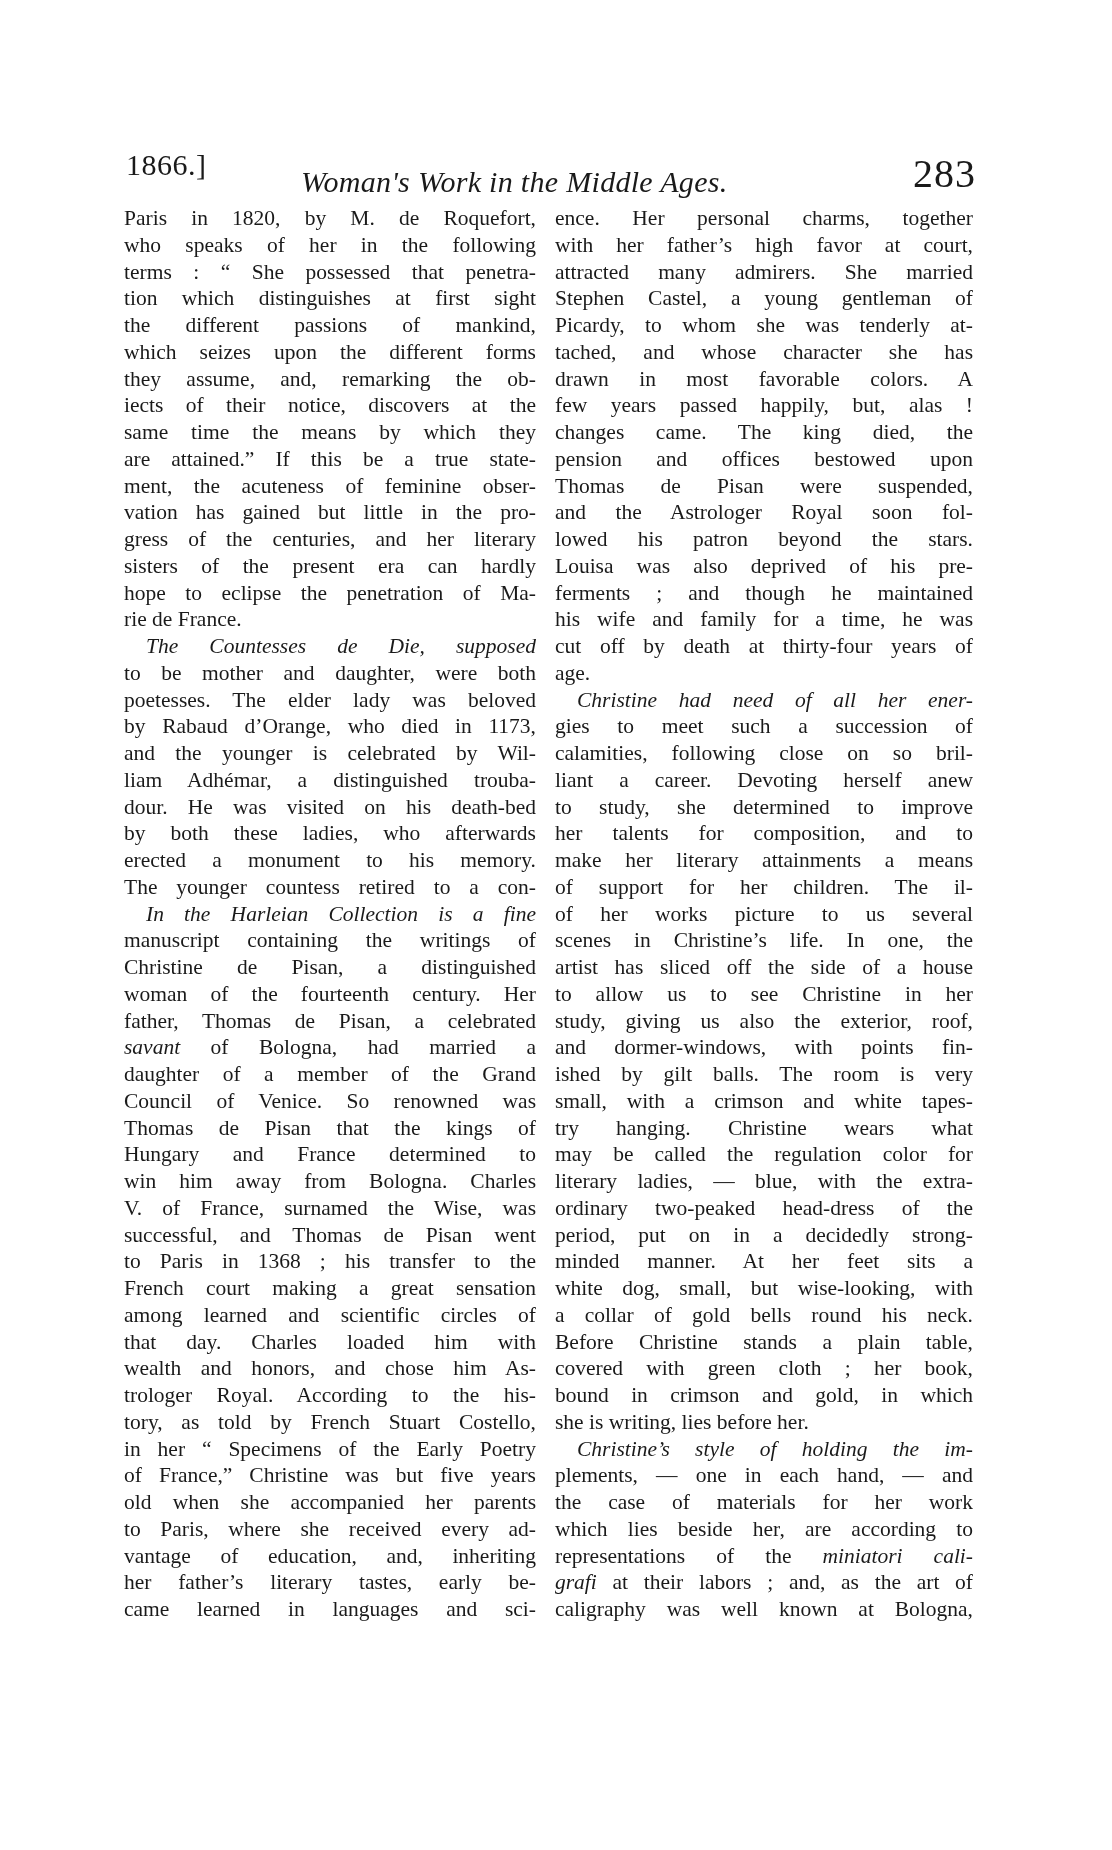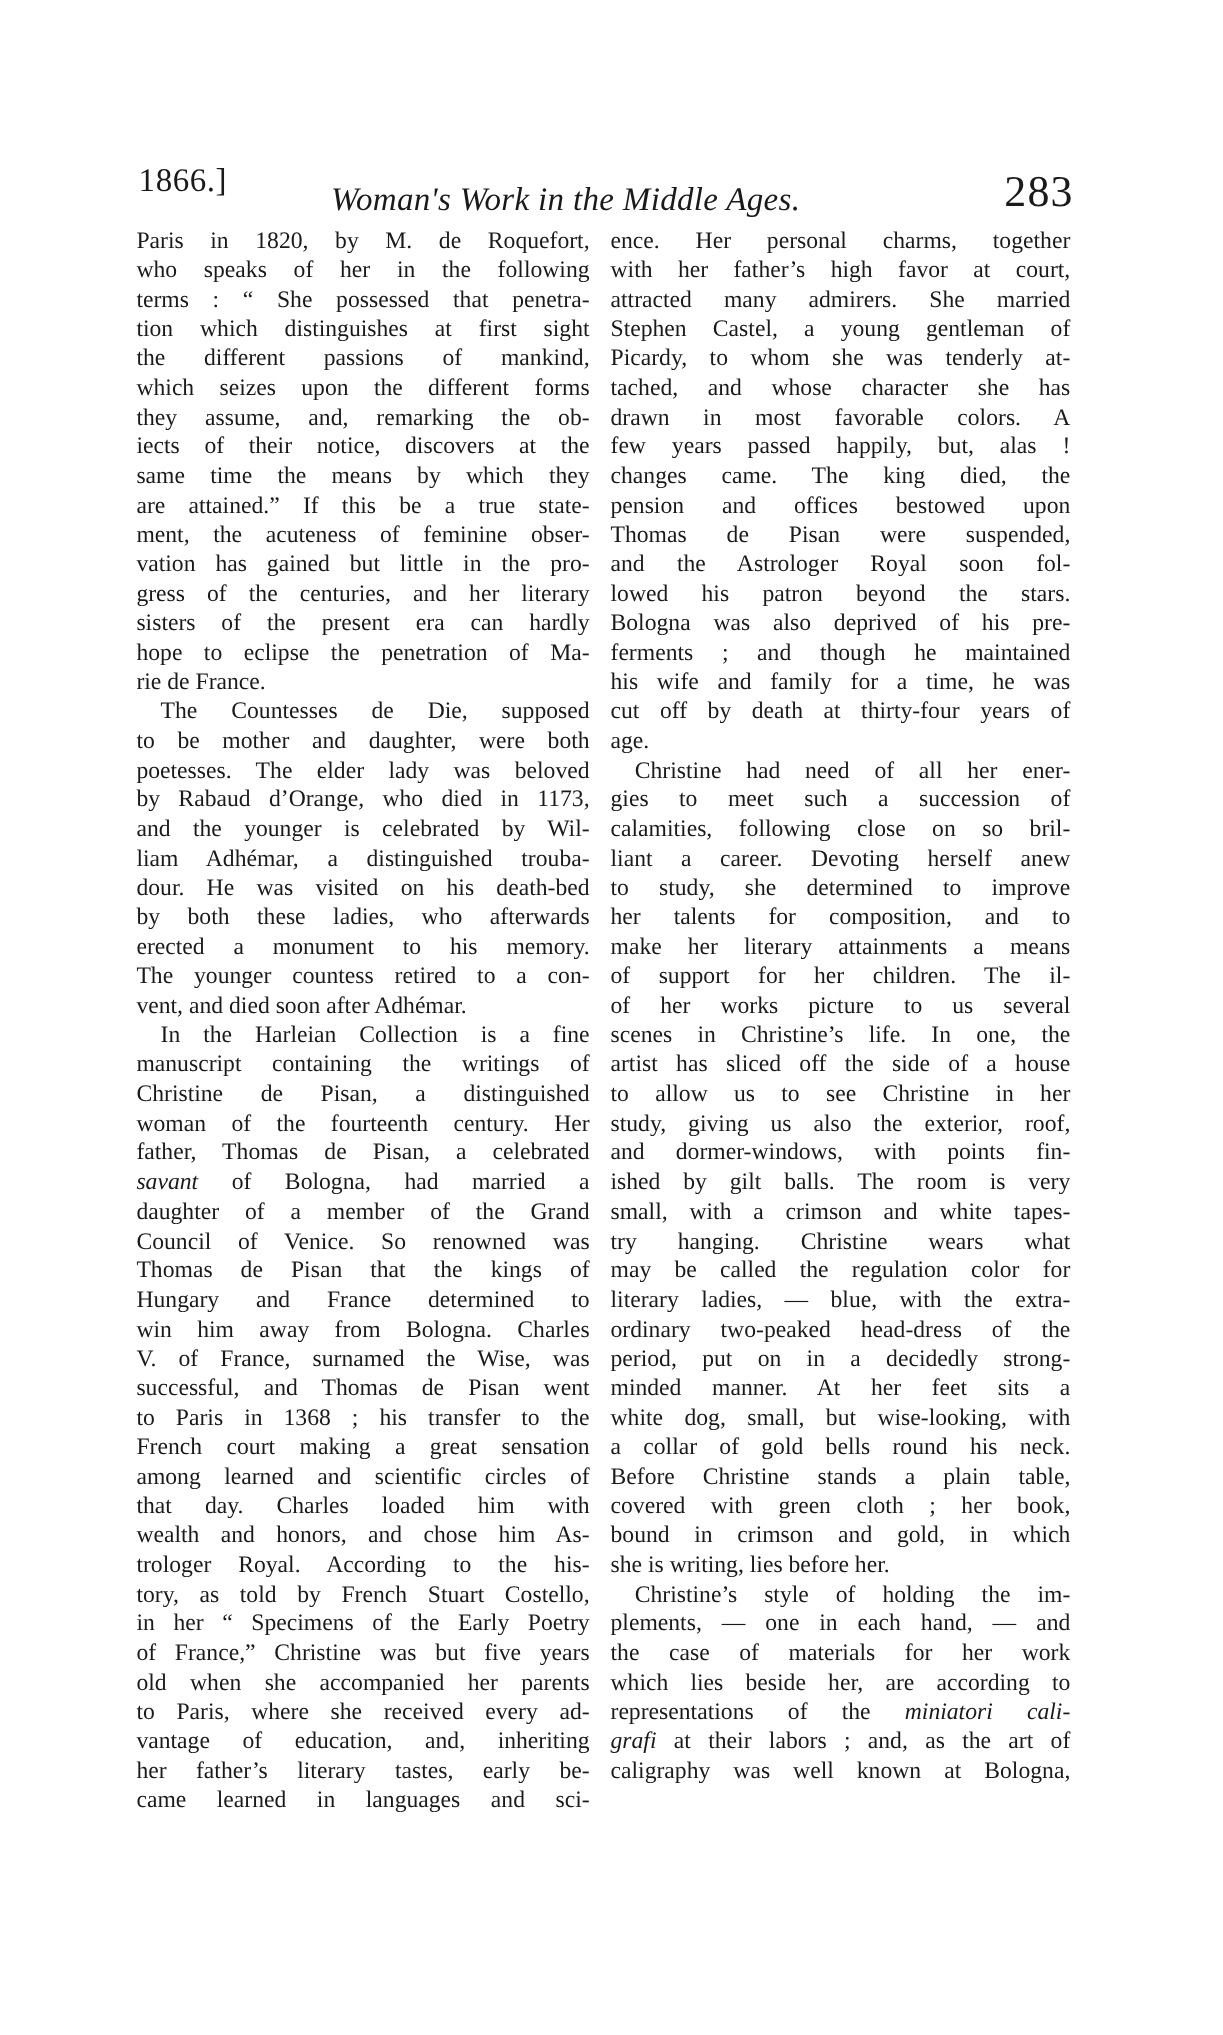--- a/index.html
+++ b/index.html
@@ -8,21 +8,21 @@
   .header { position: absolute; top: 148px; left: 126px; width: 850px; height: 40px; }
   .header .year { position: absolute; left: 0; top: 0; font-size: 30px; letter-spacing: 0.5px; }
   .header .title { position: absolute; left: 175px; top: 17px; font-size: 30px; font-style: italic; letter-spacing: 0.3px; }
   .header .pageno { position: absolute; right: 0; top: 2px; font-size: 40px; letter-spacing: 1px; }
   .column { position: absolute; top: 205px; width: 412px; }
   .col-left { left: 124px; }
   .col-right { left: 555px; width: 418px; }
   .line { display: block; height: 26.75px; line-height: 26.75px; font-size: 21.5px;
           text-align: justify; text-align-last: justify; white-space: nowrap; }
   .line.last { text-align-last: left; }
-  .line.indent { padding-left: 22px; }
+  .line.indent { padding-left: 22px; font-style: italic; }
   .line em { font-style: italic; }
 </style>
 </head>
 <body>
 
 <div class="header">
   <span class="year">1866.]</span>
   <span class="title">Woman's Work in the Middle Ages.</span>
   <span class="pageno">283</span>
 </div>
@@ -47,21 +47,20 @@
     <span class="line indent"><span>The Countesses de Die, supposed</span></span>
     <span class="line"><span>to be mother and daughter, were both</span></span>
     <span class="line"><span>poetesses.  The elder lady was beloved</span></span>
     <span class="line"><span>by Rabaud d’Orange, who died in 1173,</span></span>
     <span class="line"><span>and the younger is celebrated by Wil-</span></span>
     <span class="line"><span>liam Adhémar, a distinguished trouba-</span></span>
     <span class="line"><span>dour.  He was visited on his death-bed</span></span>
     <span class="line"><span>by both these ladies, who afterwards</span></span>
     <span class="line"><span>erected a monument to his memory.</span></span>
     <span class="line"><span>The younger countess retired to a con-</span></span>
-    <span class="line last"><span>vent, and died soon after Adhémar.</span></span>
     <span class="line indent"><span>In the Harleian Collection is a fine</span></span>
     <span class="line"><span>manuscript containing the writings of</span></span>
     <span class="line"><span>Christine de Pisan, a distinguished</span></span>
     <span class="line"><span>woman of the fourteenth century.  Her</span></span>
     <span class="line"><span>father, Thomas de Pisan, a celebrated</span></span>
     <span class="line"><em>savant</em> <span>of Bologna, had married a</span></span>
     <span class="line"><span>daughter of a member of the Grand</span></span>
     <span class="line"><span>Council of Venice.  So renowned was</span></span>
     <span class="line"><span>Thomas de Pisan that the kings of</span></span>
     <span class="line"><span>Hungary and France determined to</span></span>
@@ -90,21 +89,21 @@
     <span class="line"><span>Stephen Castel, a young gentleman of</span></span>
     <span class="line"><span>Picardy, to whom she was tenderly at-</span></span>
     <span class="line"><span>tached, and whose character she has</span></span>
     <span class="line"><span>drawn in most favorable colors.  A</span></span>
     <span class="line"><span>few years passed happily, but, alas !</span></span>
     <span class="line"><span>changes came.  The king died, the</span></span>
     <span class="line"><span>pension and offices bestowed upon</span></span>
     <span class="line"><span>Thomas de Pisan were suspended,</span></span>
     <span class="line"><span>and the Astrologer Royal soon fol-</span></span>
     <span class="line"><span>lowed his patron beyond the stars.</span></span>
-    <span class="line"><span>Bologna was also deprived of his pre-</span></span>
+    <span class="line"><span>Louisa was also deprived of his pre-</span></span>
     <span class="line"><span>ferments ; and though he maintained</span></span>
     <span class="line"><span>his wife and family for a time, he was</span></span>
     <span class="line"><span>cut off by death at thirty-four years of</span></span>
     <span class="line last"><span>age.</span></span>
     <span class="line indent"><span>Christine had need of all her ener-</span></span>
     <span class="line"><span>gies to meet such a succession of</span></span>
     <span class="line"><span>calamities, following close on so bril-</span></span>
     <span class="line"><span>liant a career.  Devoting herself anew</span></span>
     <span class="line"><span>to study, she determined to improve</span></span>
     <span class="line"><span>her talents for composition, and to</span></span>

